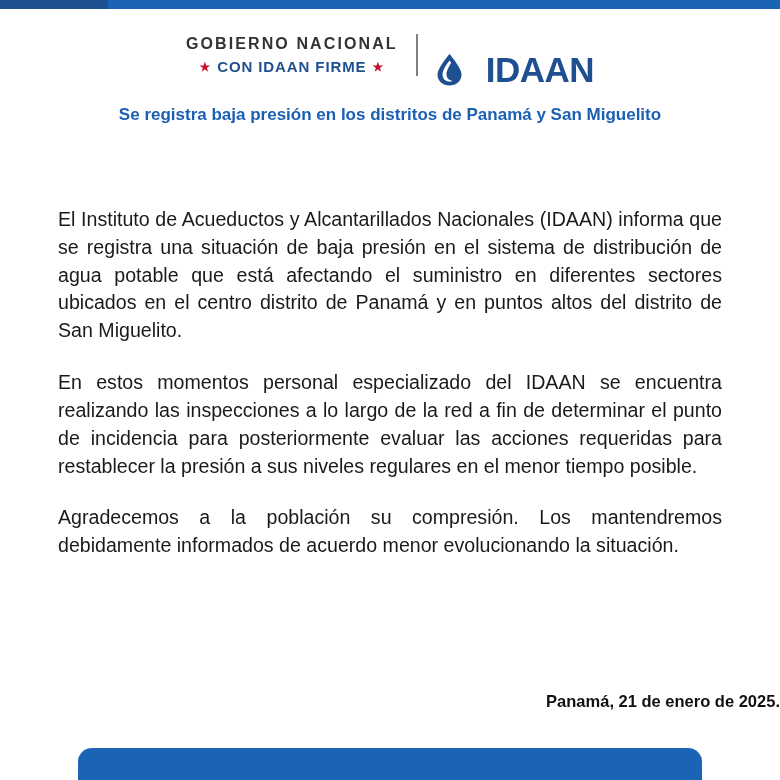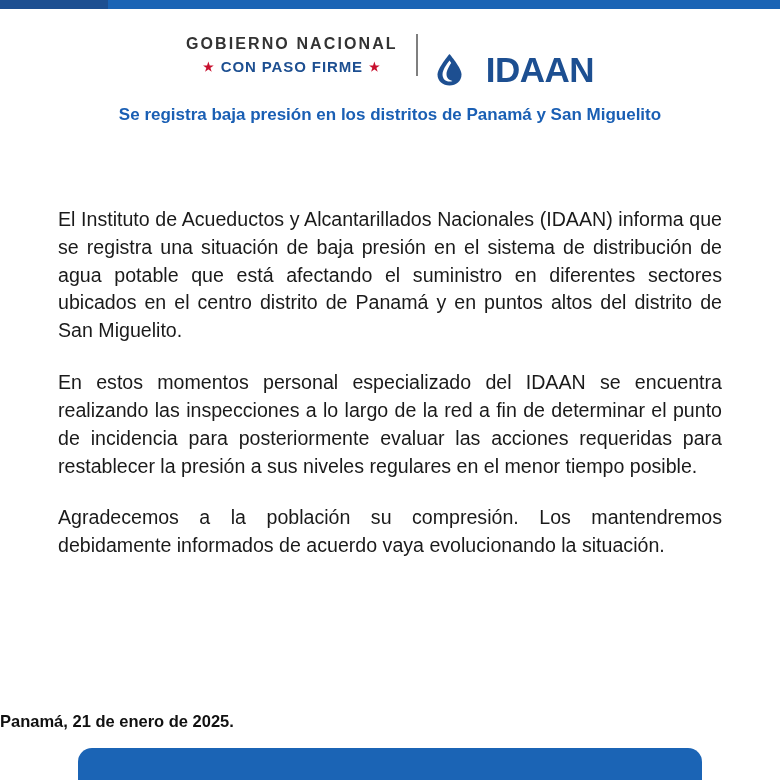--- a/index.html
+++ b/index.html
@@ -132,24 +132,24 @@
     margin-bottom: 0;
   }
   .body-text p.justified {
     text-align: justify;
     text-align-last: left;
   }
 
   
   .date-line {
     position: absolute;
-    top: 712px;
+    top: 692px;
     left: 0;
     width: 780px;
-    text-align: left;
+    text-align: right;
     font-size: 16.5px;
     font-weight: bold;
     color: #111111;
   }
 
   
   .bottom-bar {
     position: absolute;
     left: 78px;
     top: 748px;
@@ -166,21 +166,21 @@
   <div class="top-bar-left"></div>
   <div class="top-bar-right"></div>
 </div>
 
 <div class="header">
 
   <div class="gov-logo">
     <div class="gov-line1">GOBIERNO NACIONAL</div>
     <div class="gov-line2">
       <span class="star">★</span>
-      <span>CON PASO FIRME</span>
+      <span>CON IDAAN FIRME</span>
       <span class="star">★</span>
     </div>
   </div>
 
   <div class="divider"></div>
 
   <div class="idaan-logo">
     <span class="idaan-drop">
       <svg width="27" height="33" viewBox="0 0 27 33" xmlns="http://www.w3.org/2000/svg">
         <path d="M13.5 1 C13.5 1 1.5 15 1.5 21.5 C1.5 28.2 6.9 32.5 13.5 32.5 C20.1 32.5 25.5 28.2 25.5 21.5 C25.5 15 13.5 1 13.5 1 Z" fill="#1d4f91"></path>
@@ -190,18 +190,18 @@
     <span class="idaan-text">IDAAN</span>
   </div>
 
 </div>
 
 <div class="title">Se registra baja presión en los distritos de Panamá y San Miguelito</div>
 
 <div class="body-text">
   <p class="justified">El Instituto de Acueductos y Alcantarillados Nacionales (IDAAN)  informa que se registra una situación de baja presión en el sistema de distribución de agua potable que está afectando el suministro en diferentes sectores ubicados en el centro distrito de Panamá y en puntos altos del distrito de San Miguelito.</p>
   <p class="justified">En estos momentos personal especializado del IDAAN se encuentra realizando las inspecciones a lo largo de la red a fin de determinar el punto de incidencia para posteriormente evaluar las acciones             requeridas para restablecer la presión a sus niveles regulares en el menor tiempo posible.</p>
-  <p class="justified">Agradecemos a la población su compresión. Los mantendremos debidamente informados de acuerdo vaya evolucionando la situación.</p>
+  <p class="justified">Agradecemos a la población su compresión. Los mantendremos debidamente informados de acuerdo menor evolucionando la situación.</p>
 </div>
 
 <div class="date-line">Panamá, 21 de enero de 2025.</div>
 
 <div class="bottom-bar"></div>
 
 </body></html>

